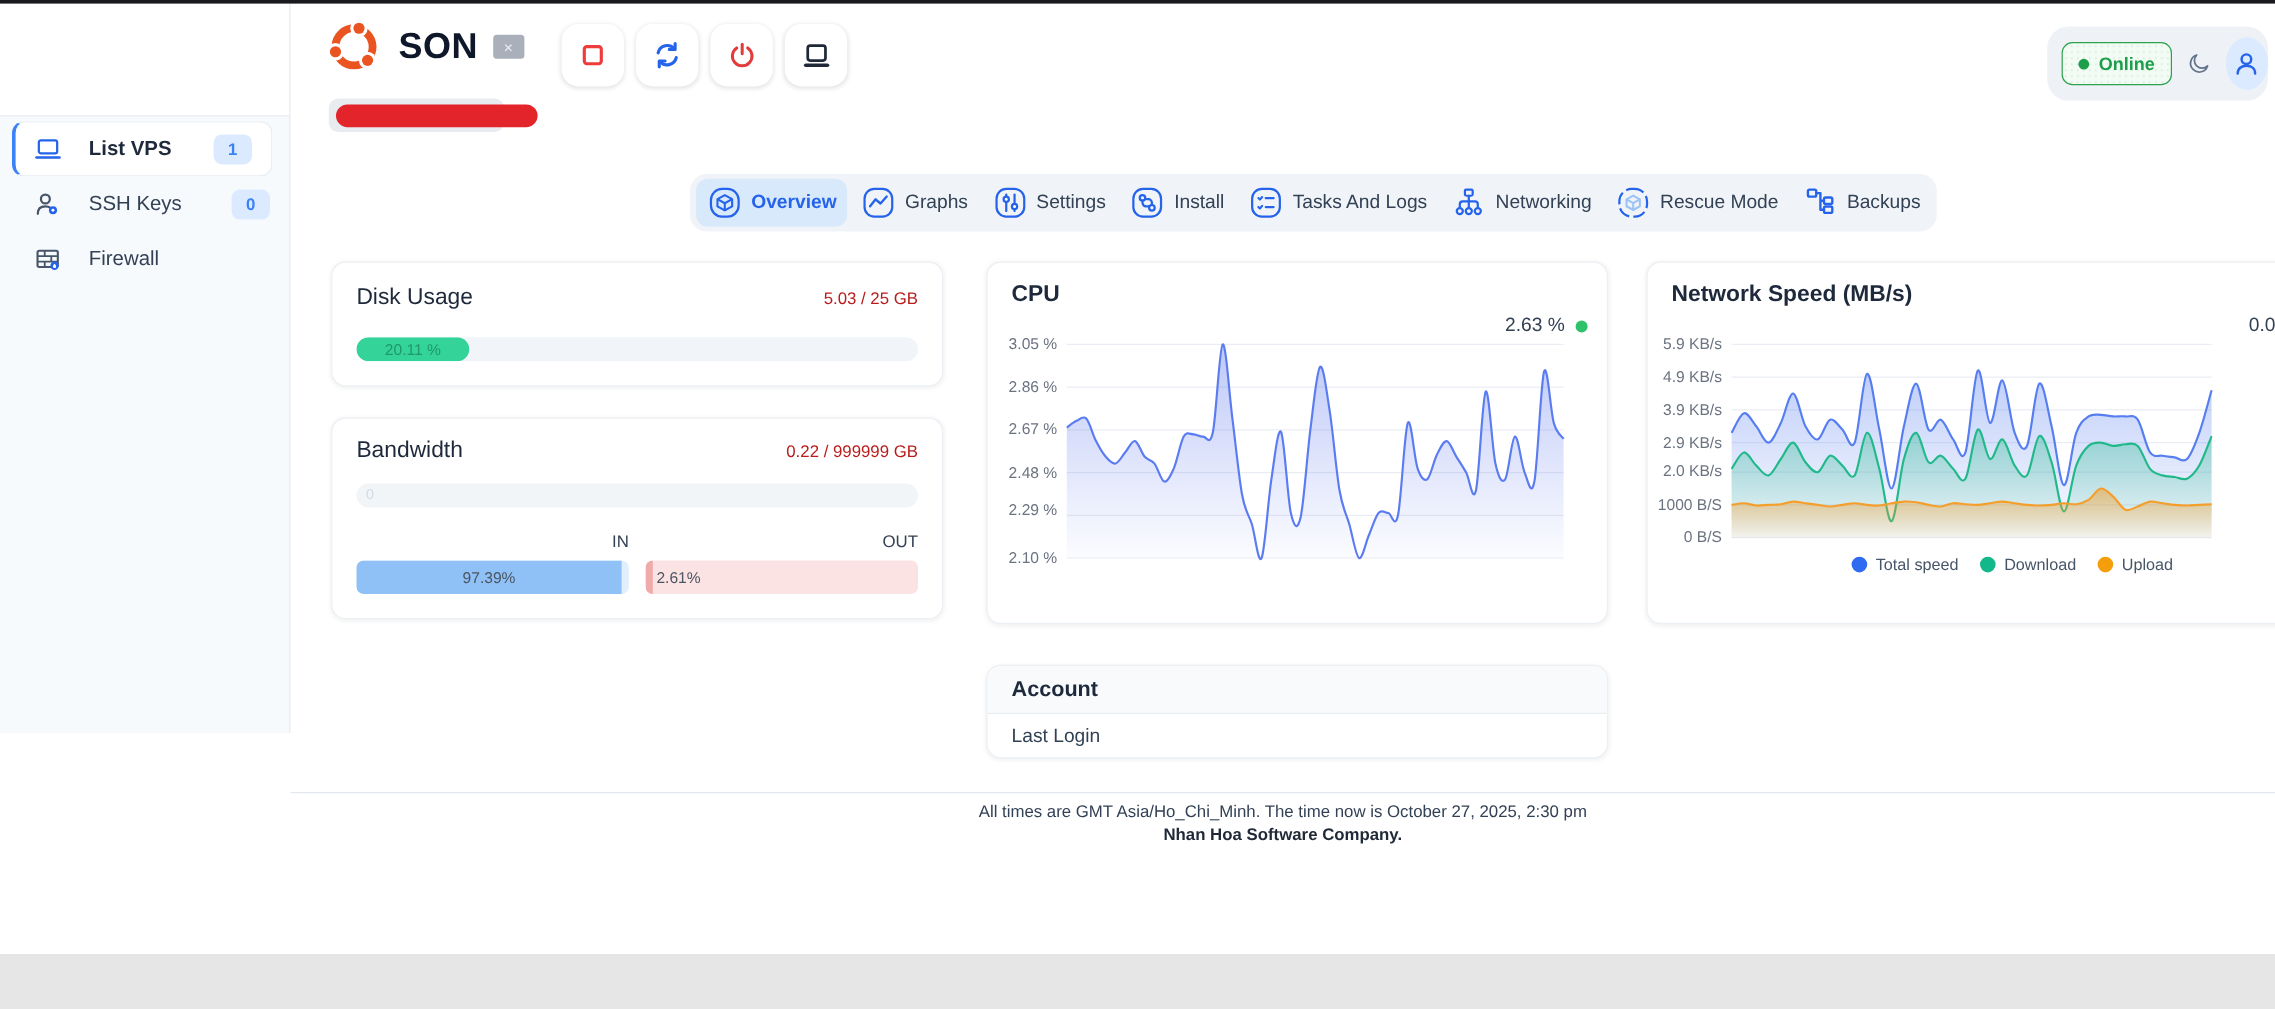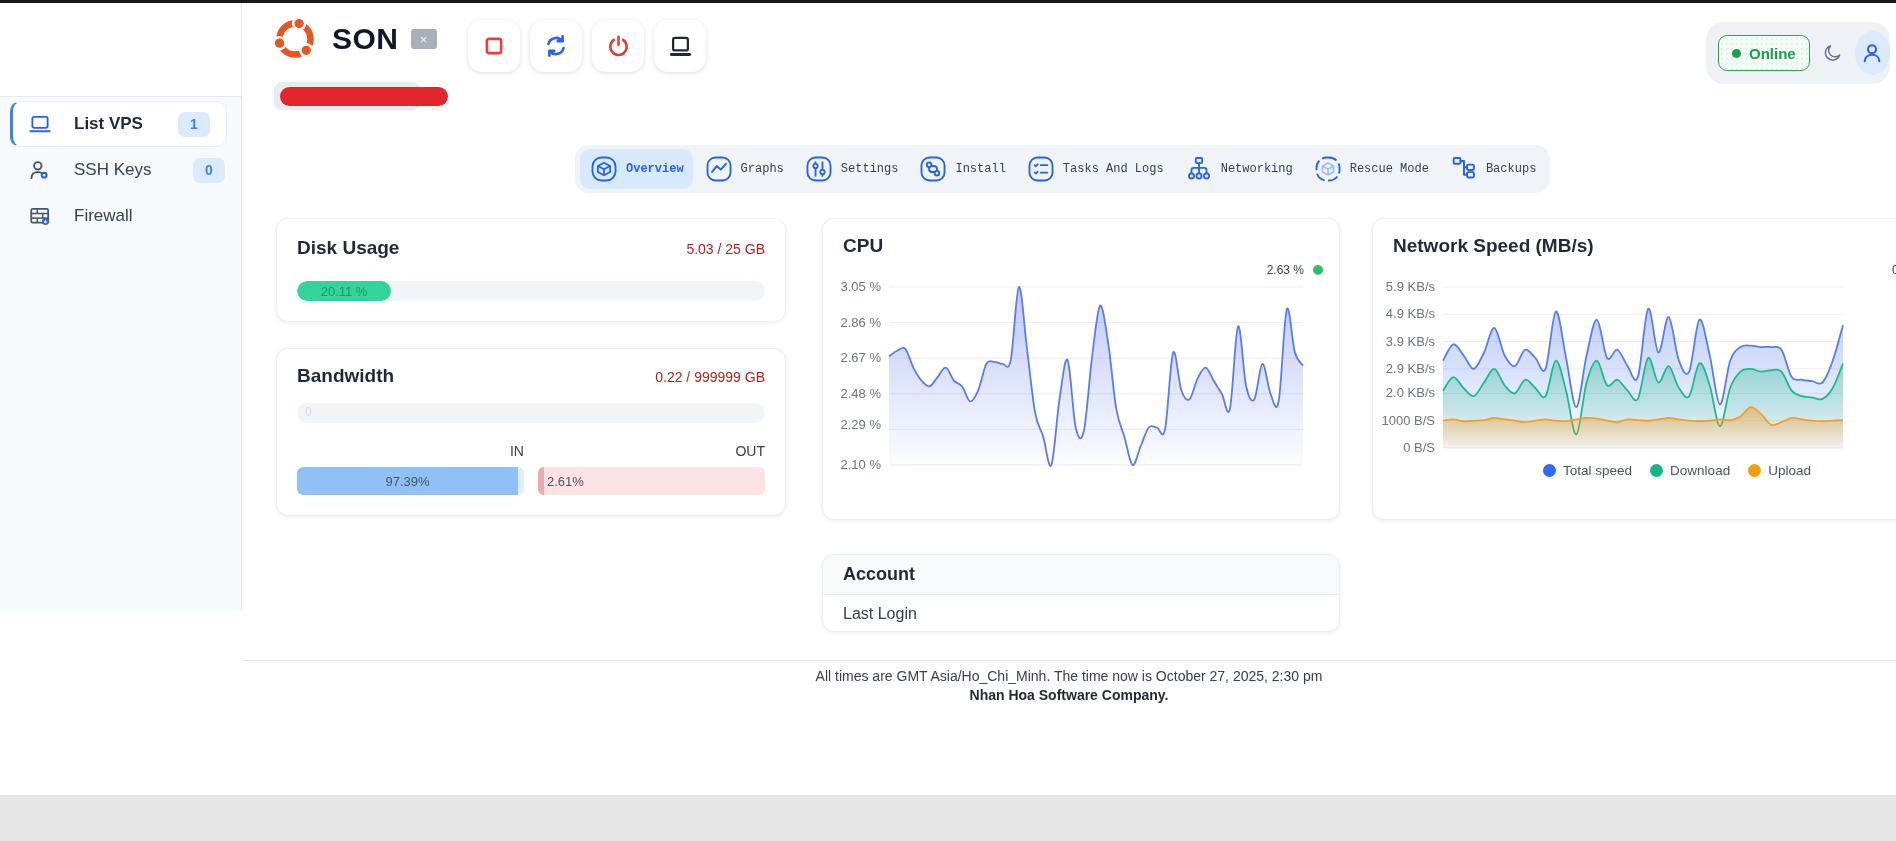--- a/index.html
+++ b/index.html
@@ -32,34 +32,34 @@
   .user-panel { position:absolute; left:1706px; top:22px; width:184px; height:62px; background:#eef2f7; border-radius:18px; display:flex; align-items:center; gap:12px; padding-left:12px; z-index:5; }
   .online-badge { display:flex; align-items:center; gap:8px; height:36px; padding:0 13px; background:#f2fbf4; border:1.5px solid #2ca24c; border-radius:9px; cursor:pointer;
     background-image:radial-gradient(rgba(34,163,74,.10) 1px, transparent 1px); background-size:5px 5px; }
   .online-dot { width:9px; height:9px; border-radius:50%; background:#1d9e4b; }
   .online-label { color:#1d9e4b; font-weight:700; font-size:15px; }
   .avatar { width:44px; height:44px; border-radius:50%; background:#dbeafe; display:flex; align-items:center; justify-content:center; cursor:pointer; }
 
   
   .tabs { position:absolute; left:575px; top:145px; height:48px; background:#f0f4f8; border-radius:14px; display:flex; align-items:center; padding:4px 5px; gap:2px; z-index:5; }
   .tab { display:flex; align-items:center; gap:7px; padding:5px 9px; border-radius:10px; cursor:pointer; white-space:nowrap; }
-  .tab-label { font-size:12px; color:#334155;font-family:Liberation Mono, monospace; }
+  .tab-label { font-size:16px; color:#334155; }
   .tab.active { background:#d8e9fb; }
   .tab.active .tab-label { color:#2563eb; font-weight:600; }
 
   
   .card { position:absolute; background:#fff; border:1px solid #eceff3; border-radius:12px; box-shadow:0 1px 4px rgba(15,23,42,.07); z-index:5; }
   .card-disk { left:276px; top:218px; width:510px; height:104px; padding:18px 20px 0; }
   .card-bw { left:276px; top:348px; width:510px; height:168px; padding:16px 20px 0; }
   .card-cpu { left:822px; top:218px; width:518px; height:302px; }
   .card-net { left:1372px; top:218px; width:610px; height:302px; }
   .card-account { left:822px; top:554px; width:518px; height:78px; overflow:hidden; }
 
   .title-row { display:flex; align-items:baseline; justify-content:space-between; }
-  .card-title { font-size:19px; font-weight:700; color:#1e293b; }
+  .card-title { font-size:19px; font-weight:400; color:#1e293b; }
   .card-value { font-size:14px; color:#b91c1c; }
 
   .dots { background-image:radial-gradient(rgba(255,255,255,.38) 1.2px, transparent 1.2px); background-size:7px 7px; }
 
   .disk-track { margin-top:22px; height:20px; border-radius:10px; background:#f1f5f9; overflow:hidden; }
   .disk-fill { height:100%; background:#34d399; border-radius:10px; display:flex; align-items:center; justify-content:center; font-size:13px; color:rgba(6,78,59,.45); }
 
   .bw-track { position:relative; margin-top:16px; height:20px; border-radius:10px; background:#f2f5f8; }
   .bw-track-zero { position:absolute; left:8px; top:2px; font-size:12px; color:rgba(203,213,225,.8); }
   .bw-labels { display:flex; justify-content:space-between; margin-top:20px; }
@@ -67,21 +67,21 @@
   .bw-bars { display:flex; justify-content:space-between; margin-top:8px; }
   .bw-bar { position:relative; width:48.5%; height:28px; border-radius:6px; overflow:hidden; }
   .bw-bar.in { background:#e1effd; }
   .bw-bar.out { background:#fbe3e3; }
   .bw-in-fill { height:100%; background:#8fc1f6; border-radius:6px 0 0 6px; display:flex; align-items:center; justify-content:center; font-size:13px; color:#4b5563; }
   .bw-out-sliver { position:absolute; left:0; top:0; height:100%; background:#efaaaa; }
   .bw-out-text { position:absolute; left:9px; top:0; height:100%; display:flex; align-items:center; font-size:13px; color:#4b5563; }
 
   .chart-title { position:absolute; left:20px; top:16px; font-size:19px; font-weight:700; color:#1e293b; }
   .chart-current { position:absolute; right:16px; top:44px; display:flex; align-items:center; gap:9px; }
-  .chart-current-val { font-size:12px; color:#334155; }
+  .chart-current-val { font-size:16px; color:#334155; }
   .status-dot { width:10px; height:10px; border-radius:50%; background:#2fc26b; }
 
   .yticks { position:absolute; }
   .yticks span { position:absolute; right:0; font-size:13px; color:#6b7280; white-space:nowrap; }
   .yticks-cpu { left:0; top:66px; width:58px; height:182px; }
   .yticks-net { left:0; top:66px; width:62px; height:165px; }
   .plot { position:absolute; overflow:visible; }
   .plot-cpu { left:66px; top:66px; }
   .plot-net { left:70px; top:66px; }
 

